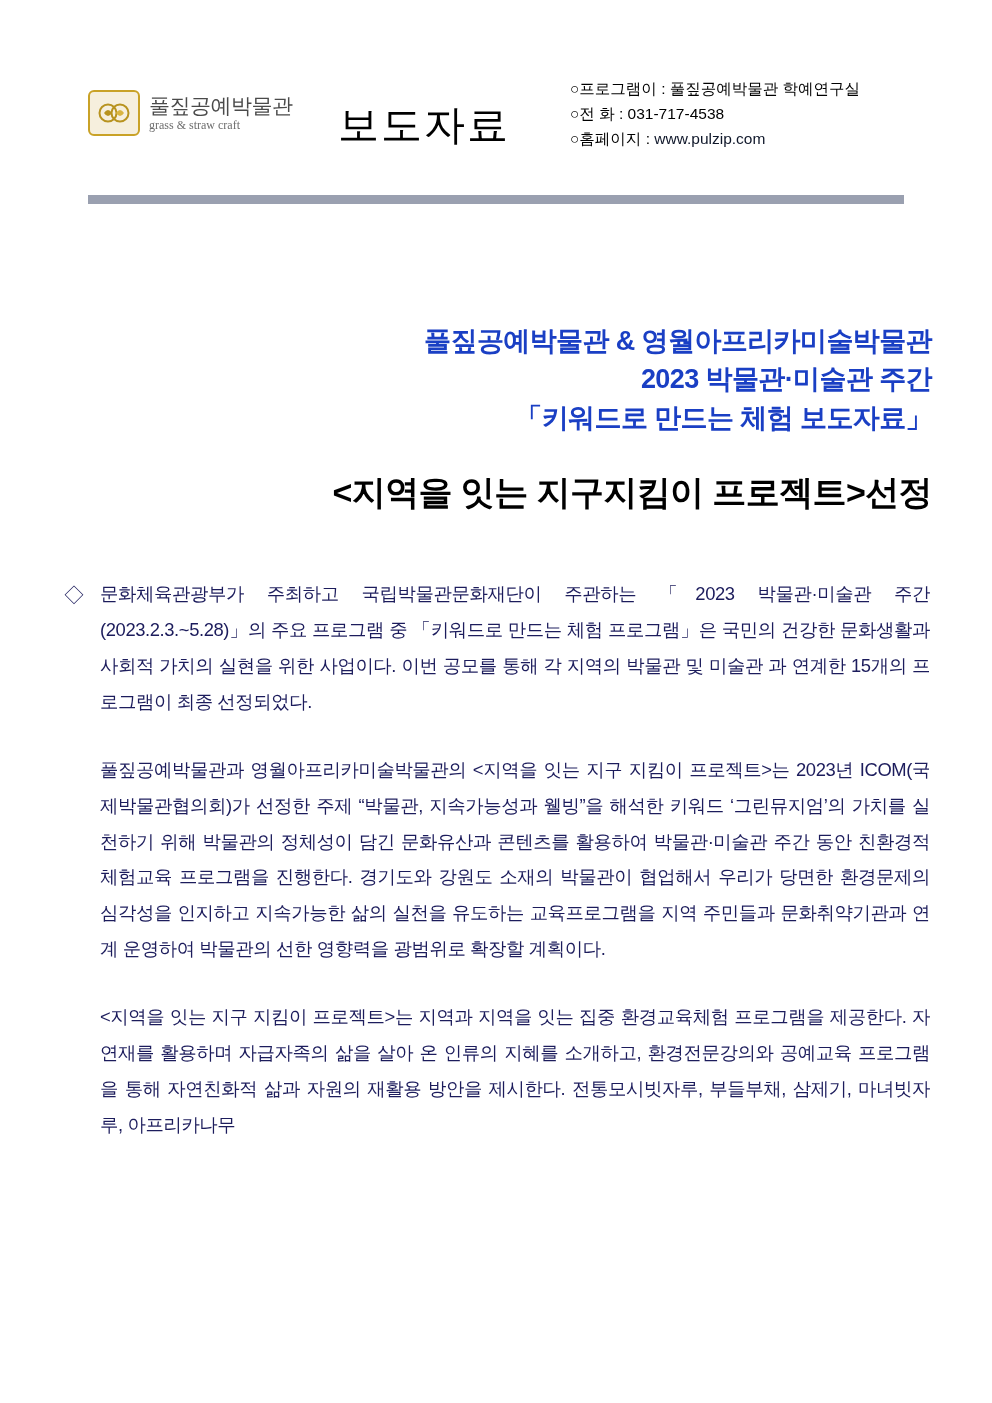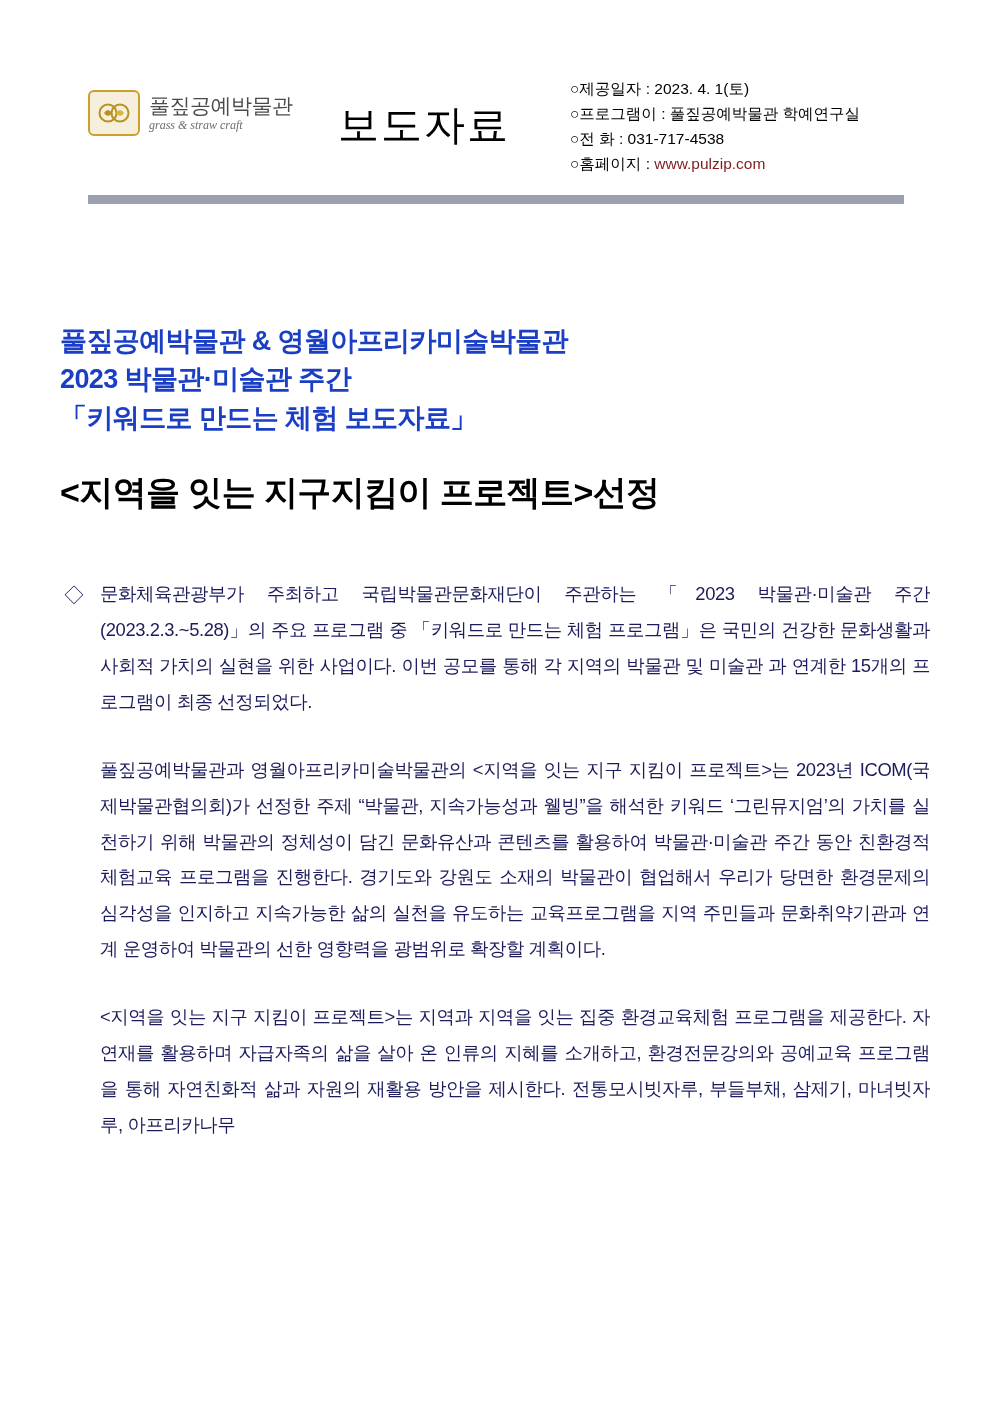--- a/index.html
+++ b/index.html
@@ -65,21 +65,20 @@
   .logo-text .kr {
     font-size: 21px;
     font-weight: normal;
     color: #4a4a4a;
     letter-spacing: -0.5px;
   }
   .logo-text .en {
     font-size: 12px;
     color: #6d6d6d;
     font-family: "Liberation Serif", serif;
-    font-style: italic;
     margin-top: 2px;
   }
 
   .doc-title {
     flex: 0 0 auto;
     width: 214px;
     text-align: left;
     font-size: 41px;
     font-weight: normal;
     letter-spacing: 2px;
@@ -93,34 +92,34 @@
     padding-top: 4px;
   }
 
   .meta-row {
     font-size: 15.5px;
     line-height: 1.62;
     white-space: nowrap;
     color: #000;
   }
   .meta-row a, .meta-row .link {
-    color: #7f1d1d;
+    color: #0f172a;
     text-decoration: none;
   }
 
   .header-rule {
     margin: 5px 88px 0 88px;
     height: 9px;
     background: #9aa0b0;
   }
 
   
   .title-block {
     margin: 118px 60px 0 60px;
-    text-align: left;
+    text-align: right;
     line-height: 1.42;
   }
   .title-line {
     font-size: 27px;
     font-weight: bold;
     color: #1a3fc4;
     letter-spacing: -0.6px;
   }
   .title-line.green {
     color: #000000;
@@ -178,23 +177,20 @@
         <div class="logo-text">
           <div class="kr">풀짚공예박물관</div>
           <div class="en">grass &amp; straw craft</div>
         </div>
       </div>
 
       <div class="doc-title">보도자료</div>
 
       <div class="meta-block">
         <div class="meta-row">
-          <span>○제공일자 : </span><span>2023. 4. 1(토)</span>
-        </div>
-        <div class="meta-row">
           <span>○프로그램이 : </span><span>풀짚공예박물관 학예연구실</span>
         </div>
         <div class="meta-row">
           <span>○전    화 : </span><span>031-717-4538</span>
         </div>
         <div class="meta-row">
           <span>○홈페이지 : </span><span class="link">www.pulzip.com</span>
         </div>
       </div>
 

